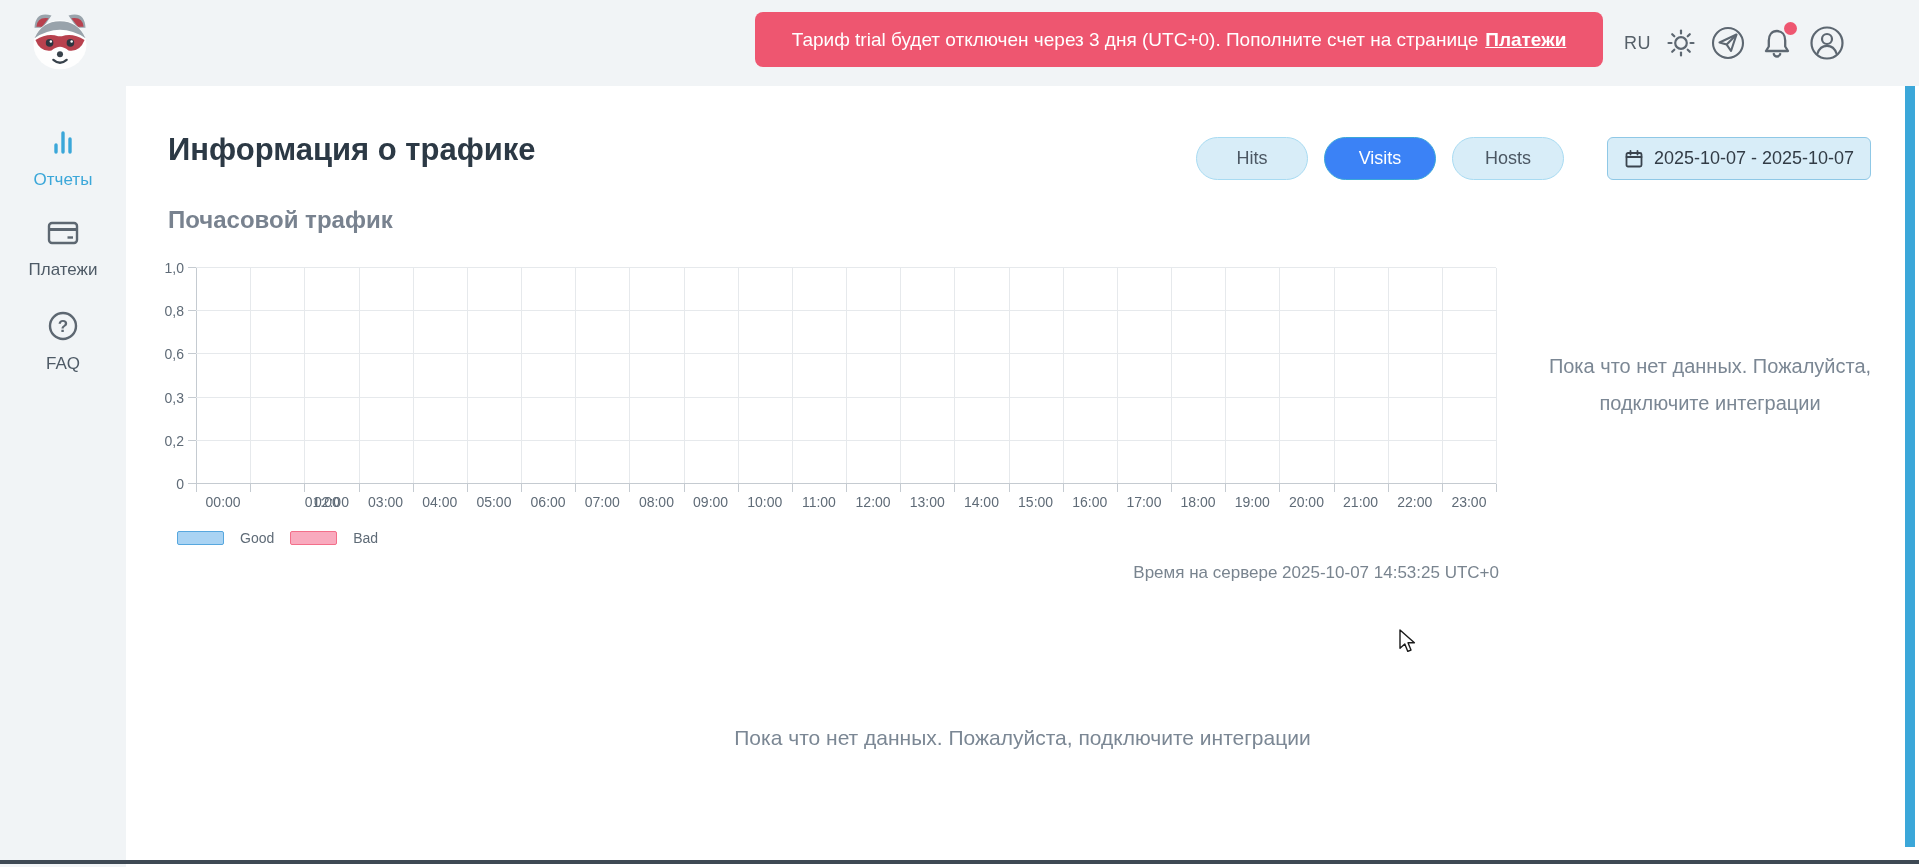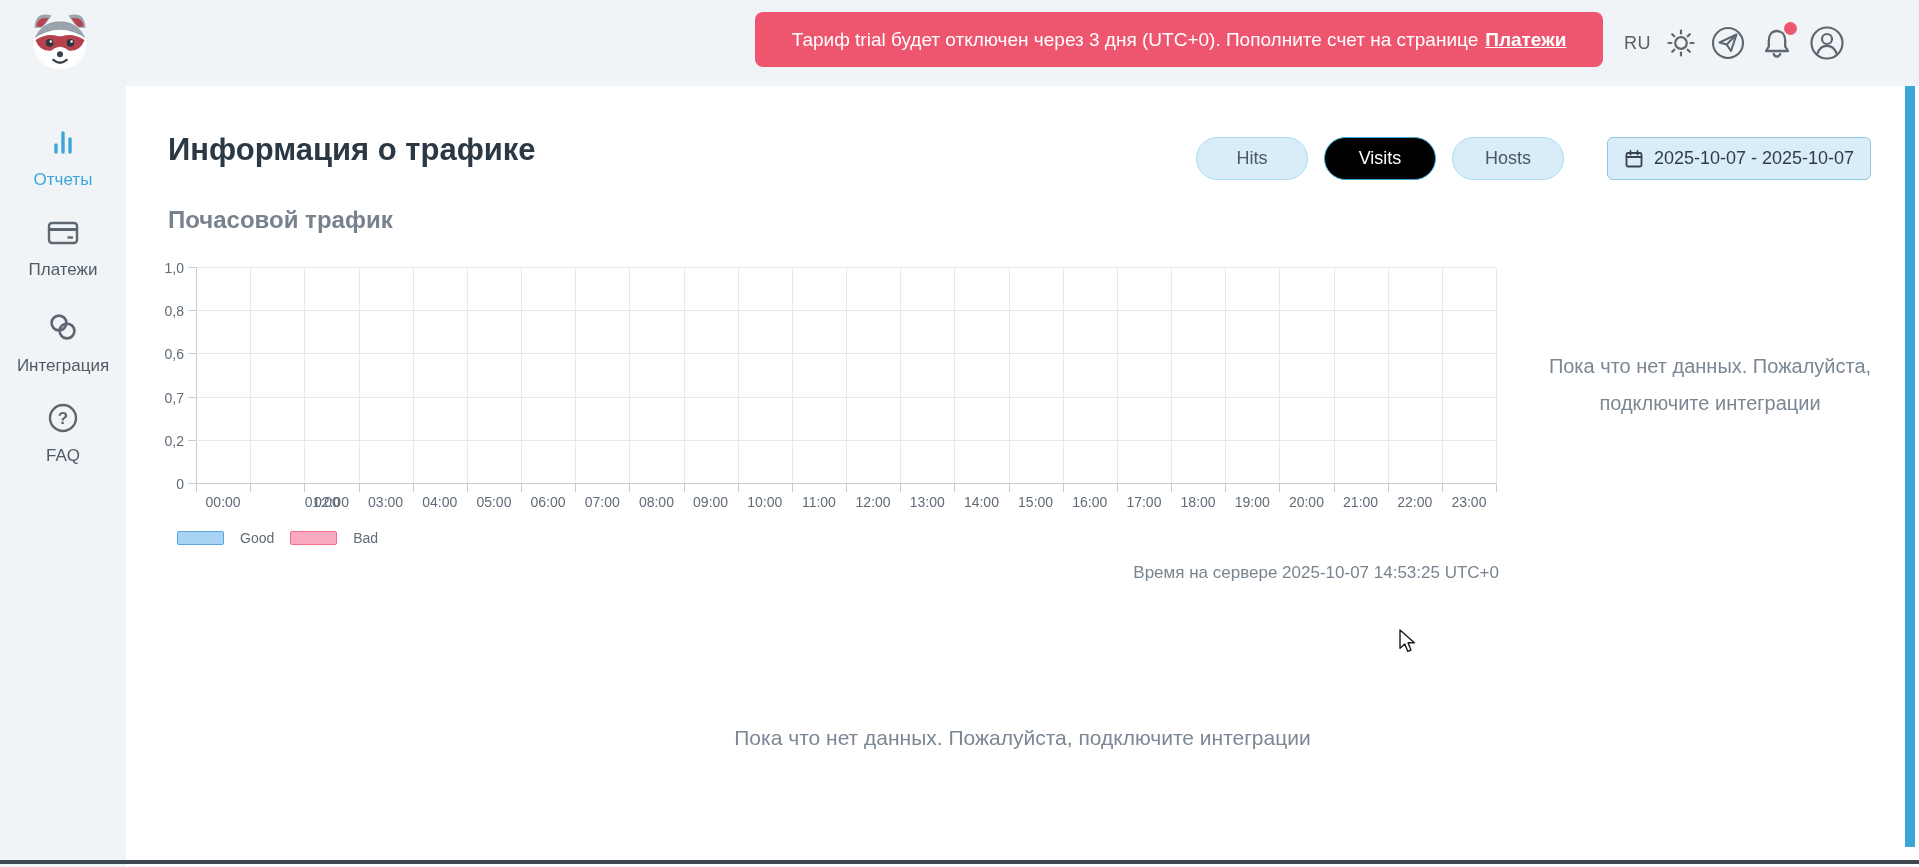--- a/index.html
+++ b/index.html
@@ -26,21 +26,21 @@
   .nav-item{display:flex;flex-direction:column;align-items:center;gap:8px;height:78px;cursor:pointer;color:#5d6771}
   .nav-item .nav-label{font-size:17px;color:#4e5a66}
   .nav-item.active{color:#3ba7d9}
   .nav-item.active .nav-label{color:#3ba7d9}
 
   .page-title{position:absolute;left:168px;top:132px;margin:0;font-size:31px;font-weight:bold;color:#2c3945}
 
   .tabs{position:absolute;left:1196px;top:137px;display:flex;gap:16px}
   .pill{width:112px;height:43px;border-radius:22px;display:flex;align-items:center;justify-content:center;
         font-size:18px;color:#4b5763;background:#d8edf8;border:1px solid #a8dbf2;cursor:pointer;box-sizing:border-box}
-  .pill.active{background:#000000;border-color:#3ba7d9;color:#fff}
+  .pill.active{background:#3b82f6;border-color:#3ba7d9;color:#fff}
 
   .datebox{position:absolute;left:1607px;top:137px;width:264px;height:43px;box-sizing:border-box;background:#d8edf8;
            border:1px solid #8fc8e6;border-radius:6px;display:flex;align-items:center;justify-content:center;gap:10px;
            font-size:18px;color:#323c46;cursor:pointer}
 
   .section-title{position:absolute;left:168px;top:206px;margin:0;font-size:24px;font-weight:bold;color:#78828f}
 
   .plot{position:absolute;left:196px;top:268px;width:1300px;height:216px}
   .vline{position:absolute;top:0;bottom:0;width:1px;background:#e6e9ec}
   .vline.axis{background:#c5cbd1}
@@ -152,29 +152,20 @@
         <svg width="34" height="30" viewBox="0 0 34 30" fill="none" stroke="currentColor" stroke-width="2.4">
           <rect x="3" y="5" width="28" height="20" rx="3"></rect>
           <line x1="3" y1="11.5" x2="31" y2="11.5" stroke-width="3"></line>
           <line x1="21.5" y1="19.5" x2="27" y2="19.5"></line>
         </svg>
       </span>
       <span class="nav-label">Платежи</span>
     </div>
     <div class="nav-item">
       <span>
-        <svg width="34" height="34" viewBox="0 0 34 34" fill="none" stroke="currentColor" stroke-width="2.6">
-          <circle cx="13" cy="13" r="7.4"></circle>
-          <circle cx="21" cy="21" r="7.4"></circle>
-        </svg>
-      </span>
-      <span class="nav-label">Интеграция</span>
-    </div>
-    <div class="nav-item">
-      <span>
         <svg width="32" height="32" viewBox="0 0 32 32" fill="none" stroke="currentColor" stroke-width="2.4">
           <circle cx="16" cy="16" r="13"></circle>
           <text x="16" y="22" font-size="17" font-weight="bold" text-anchor="middle" fill="currentColor" stroke="none" font-family="Liberation Sans, sans-serif">?</text>
         </svg>
       </span>
       <span class="nav-label">FAQ</span>
     </div>
   </div>
 
   <h1 class="page-title">Информация о трафике</h1>
@@ -195,21 +186,21 @@
       </svg>
     </span>
     <span>2025-10-07 - 2025-10-07</span>
   </div>
 
   <h2 class="section-title">Почасовой трафик</h2>
 
   <div class="ylabels">
       <div class="ylabel" style="bottom: 0%;">0</div>
       <div class="ylabel" style="bottom: 20%;">0,2</div>
-      <div class="ylabel" style="bottom: 40%;">0,7</div>
+      <div class="ylabel" style="bottom: 40%;">0,3</div>
       <div class="ylabel" style="bottom: 60%;">0,6</div>
       <div class="ylabel" style="bottom: 80%;">0,8</div>
       <div class="ylabel" style="bottom: 100%;">1,0</div>
     </div>
   <div class="plot">
       <div class="vline axis" style="left: 0%;"></div>
       <div class="xtick" style="left: 0%;"></div>
       <div class="vline" style="left: 4.16667%;"></div>
       <div class="xtick" style="left: 4.16667%;"></div>
       <div class="vline" style="left: 8.33333%;"></div>

